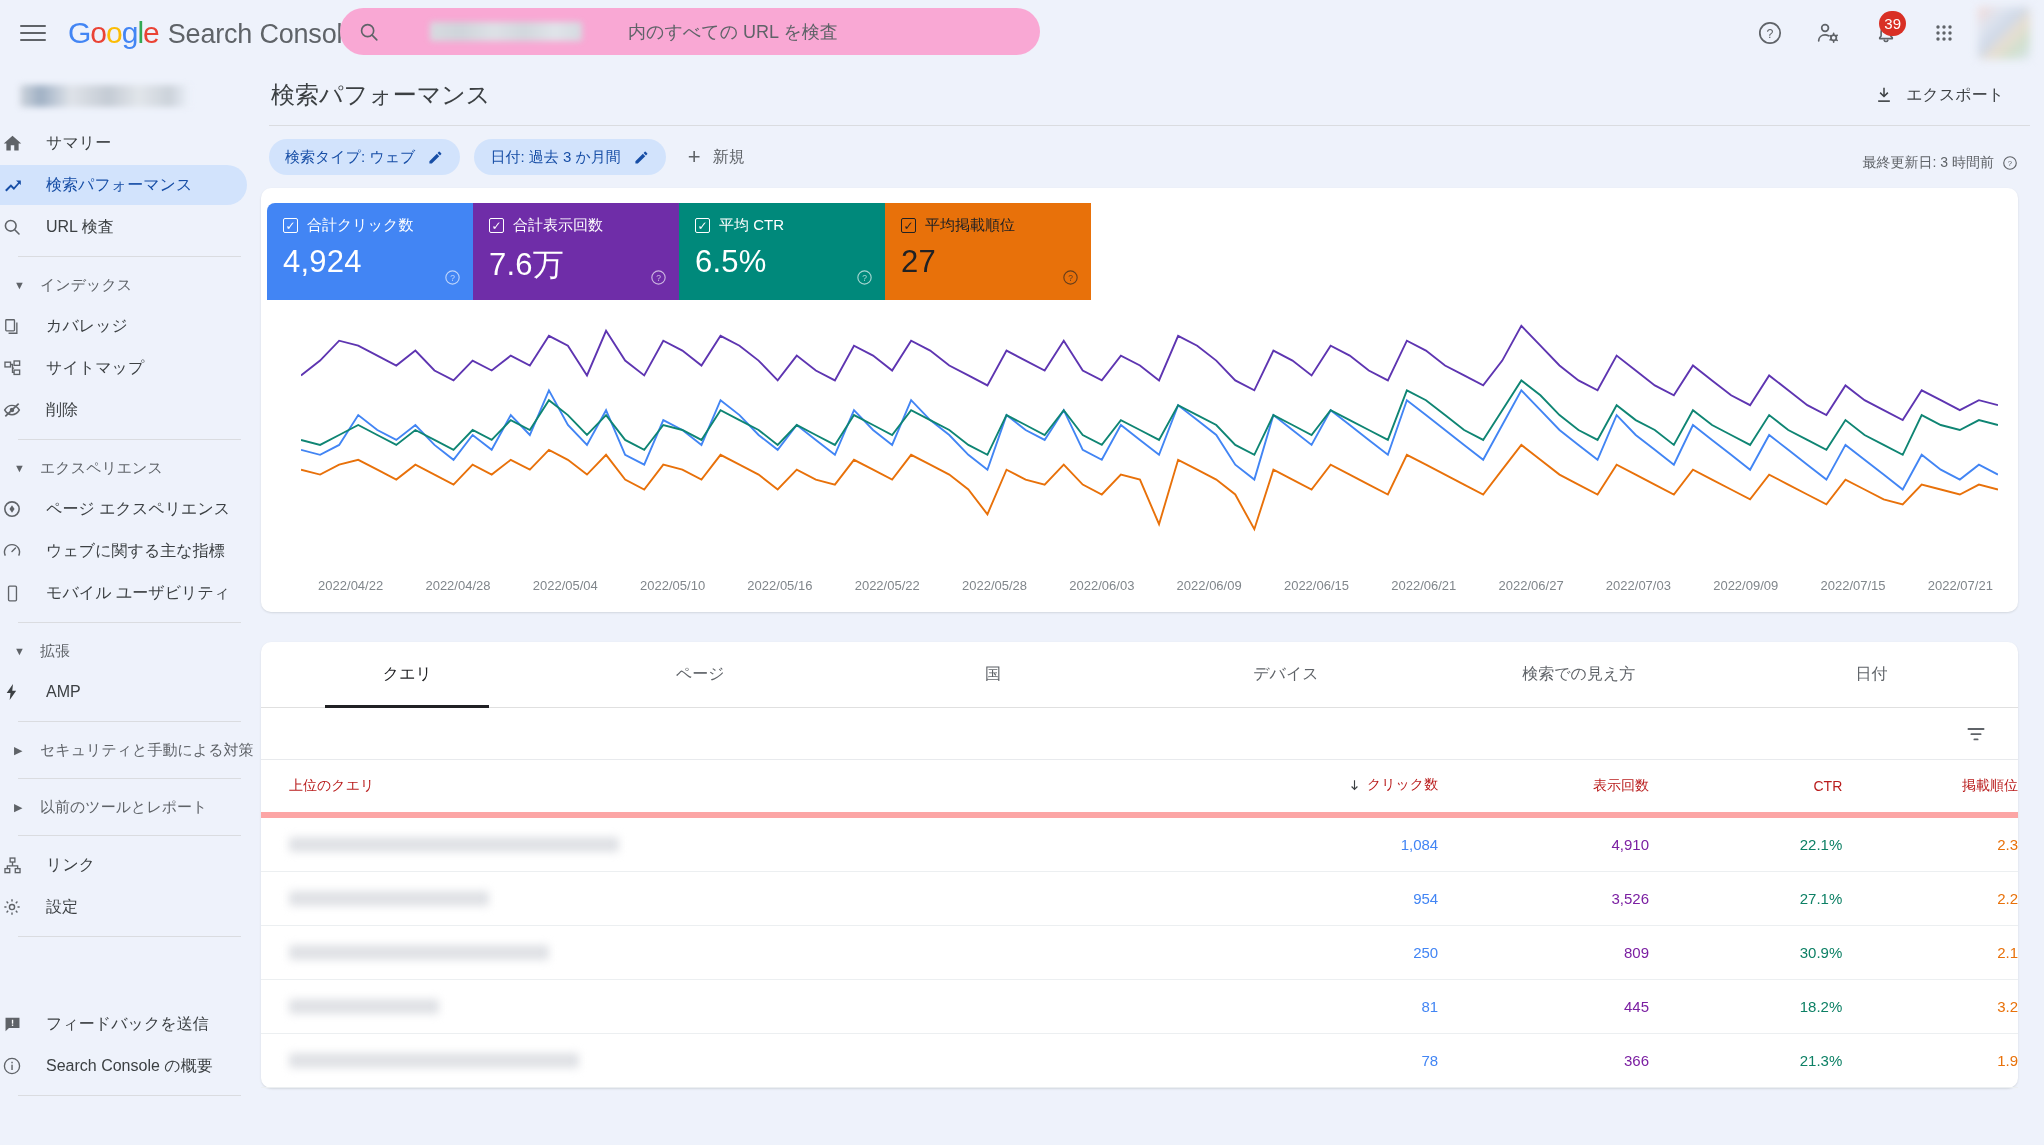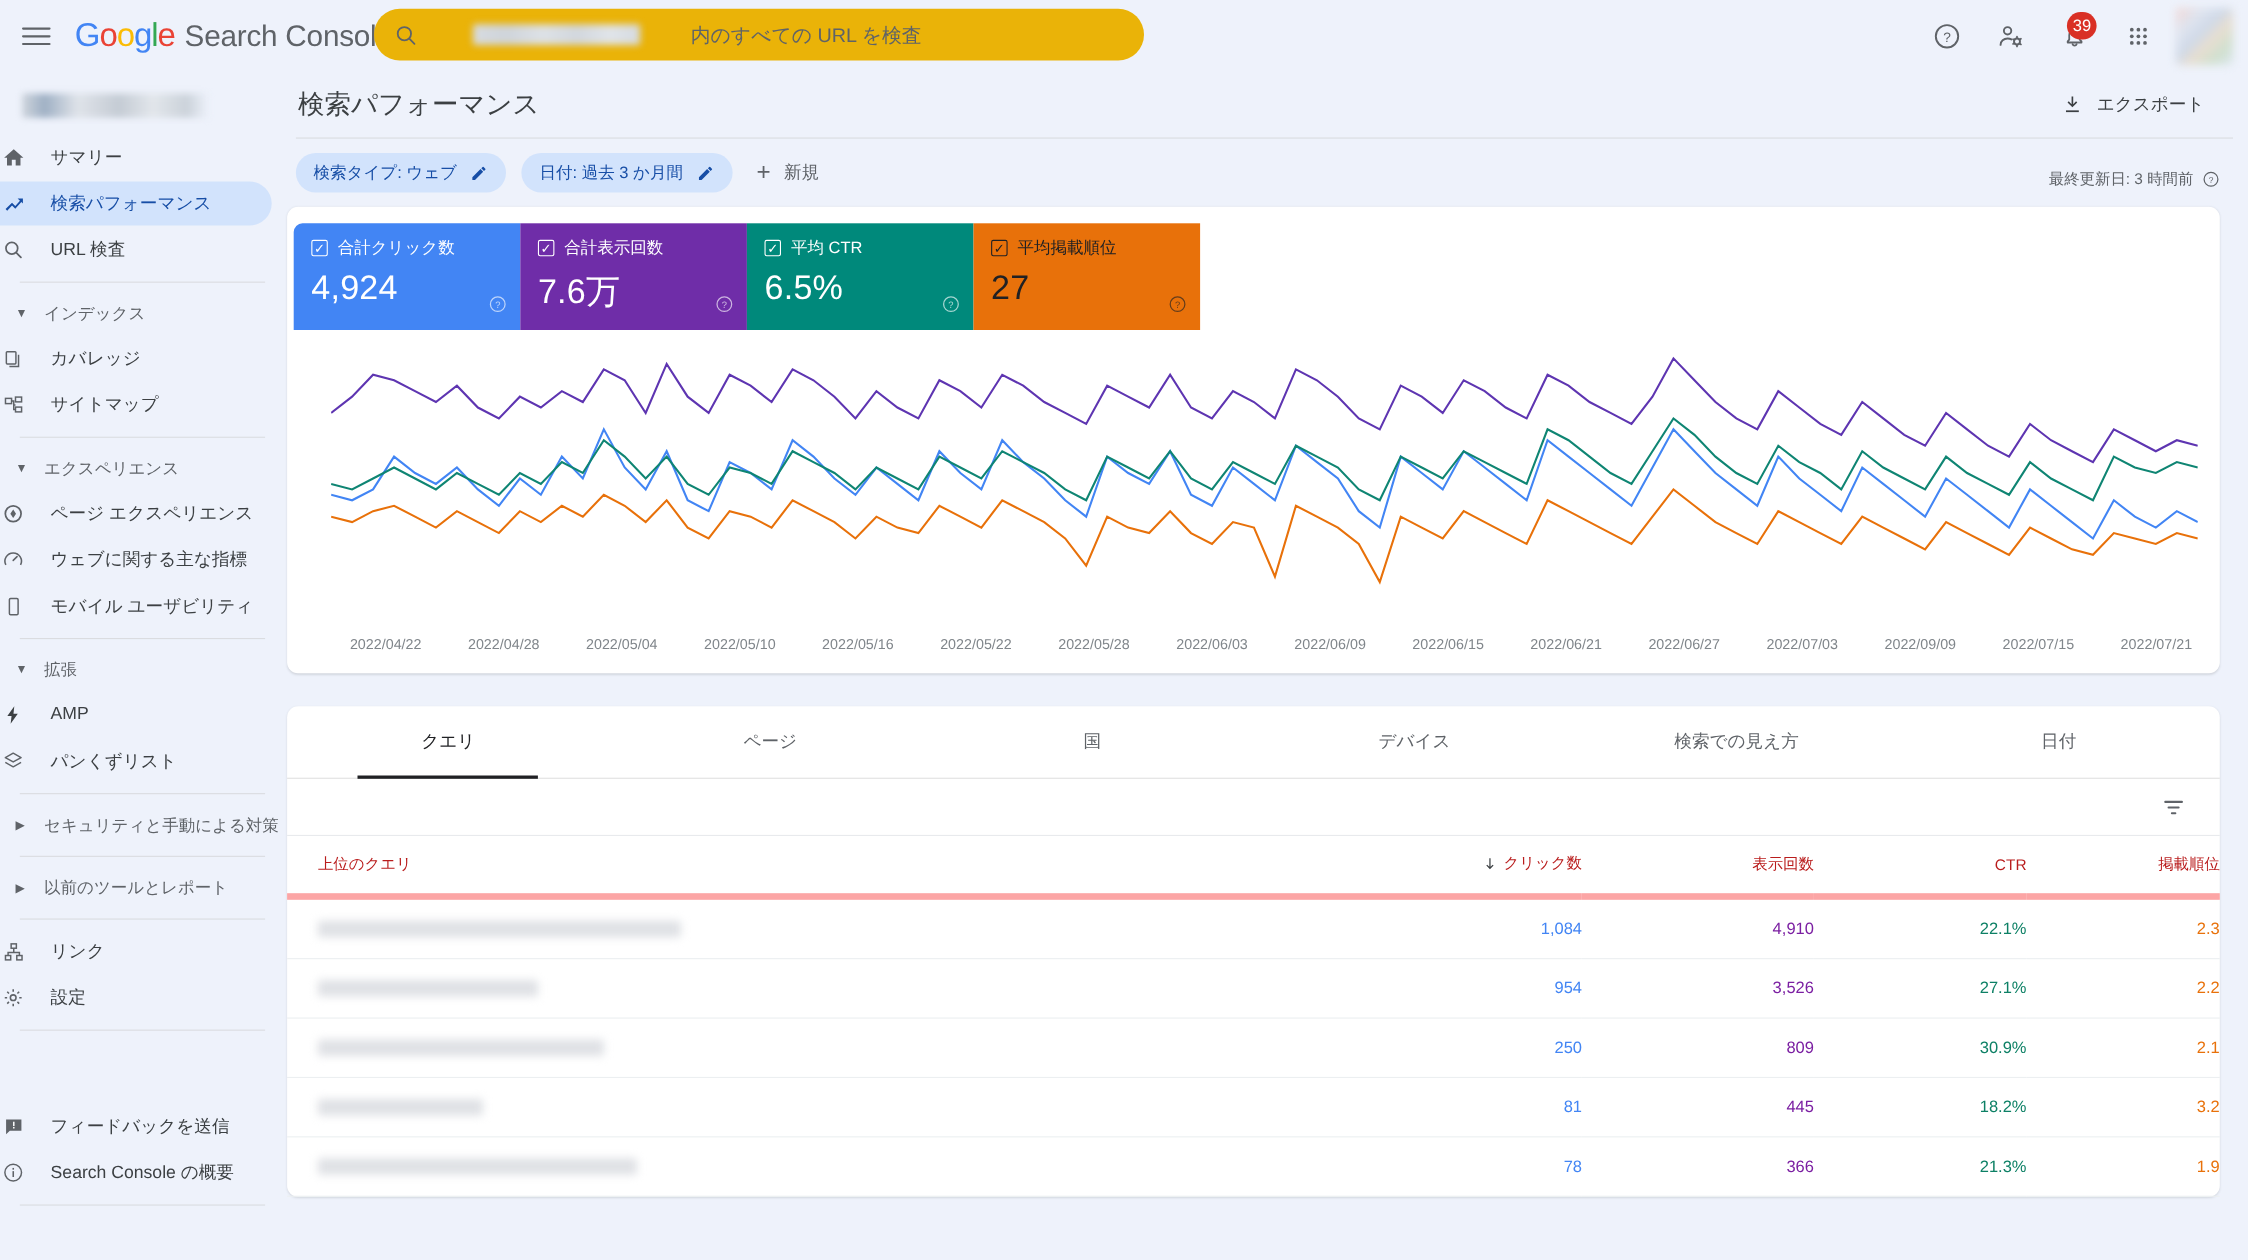--- a/index.html
+++ b/index.html
@@ -33,21 +33,21 @@
     white-space: nowrap; cursor: pointer;
   }
   .g-logo { font-size: 30px; font-weight: 400; letter-spacing: -1px; }
   .g-logo .b { color:#4285F4; } .g-logo .r { color:#EA4335; }
   .g-logo .y { color:#FBBC05; } .g-logo .g { color:#34A853; }
   .brand-text { color: #5f6368; font-size: 27px; margin-left: 9px; font-weight: 400; }
 
   #search-wrap {
     position: absolute; left: 340px; top: 8px;
     width: 700px; height: 47px;
-    background: #eab308; border-radius: 24px;
+    background: #f9a8d4; border-radius: 24px;
     display: flex; align-items: center; padding: 0 18px;
     cursor: text;
     gap: 36px;
   }
   #search-wrap svg { flex: none; }
   .search-blur {
     display:inline-block; width: 152px; height: 19px; margin: 0 10px 0 14px;
     background: linear-gradient(90deg,#d7dbe0 0%,#cfd4da 20%,#dde1e6 42%,#d2d7dd 62%,#e0e4e9 82%,#d5dae0 100%);
     filter: blur(3.2px); border-radius: 2px; vertical-align: middle;
   }
@@ -278,20 +278,30 @@
     <span class="ni">
       <svg width="19" height="19" viewBox="0 0 24 24" fill="none" stroke="#5f6368" stroke-width="1.7">
           <rect x="2.5" y="4" width="7" height="6"></rect>
           <rect x="14" y="2.5" width="7" height="5.5"></rect>
           <rect x="14" y="14" width="7" height="5.5"></rect>
           <path d="M9.5 7h2.5v4.5h2M12 7v9.8h2"></path>
         </svg>
     </span>
     <span>サイトマップ</span>
   </div>
+  <div class="nav-item">
+    <span class="ni">
+      <svg width="20" height="20" viewBox="0 0 24 24" fill="none" stroke="#5f6368" stroke-width="1.7">
+          <path d="M3.2 12s3.5-5.6 8.8-5.6S20.8 12 20.8 12s-3.5 5.6-8.8 5.6S3.2 12 3.2 12z"></path>
+          <circle cx="12" cy="12" r="2.7" fill="#5f6368" stroke="none"></circle>
+          <line x1="4" y1="19.6" x2="20" y2="4.4" stroke="#5f6368" stroke-width="2"></line>
+        </svg>
+    </span>
+    <span>削除</span>
+  </div>
 
   <div class="nav-div"></div>
 
   <div class="nav-sec">
     <span class="caret">▼</span>
     <span>エクスペリエンス</span>
   </div>
   <div class="nav-item">
     <span class="ni">
       <svg width="20" height="20" viewBox="0 0 24 24">
@@ -326,29 +336,20 @@
     <span class="caret">▼</span>
     <span>拡張</span>
   </div>
   <div class="nav-item">
     <span class="ni">
       <svg width="20" height="20" viewBox="0 0 24 24" fill="#3c4043">
           <path d="M13.2 2.4L5.6 13.2h4.6l-1 8.4 7.8-11.1h-4.7z"></path>
         </svg>
     </span>
     <span style="font-weight:500">AMP</span>
-  </div>
-  <div class="nav-item">
-    <span class="ni">
-      <svg width="20" height="20" viewBox="0 0 24 24" fill="none" stroke="#5f6368" stroke-width="1.6" stroke-linejoin="round">
-          <path d="M12 3.2L3.4 8 12 12.8 20.6 8z"></path>
-          <path d="M3.4 13.4L12 18.2l8.6-4.8"></path>
-        </svg>
-    </span>
-    <span>パンくずリスト</span>
   </div>
 
   <div class="nav-div"></div>
 
   <div class="nav-sec">
     <span class="caret">▶</span>
     <span>セキュリティと手動による対策</span>
   </div>
 
   <div class="nav-div"></div>

